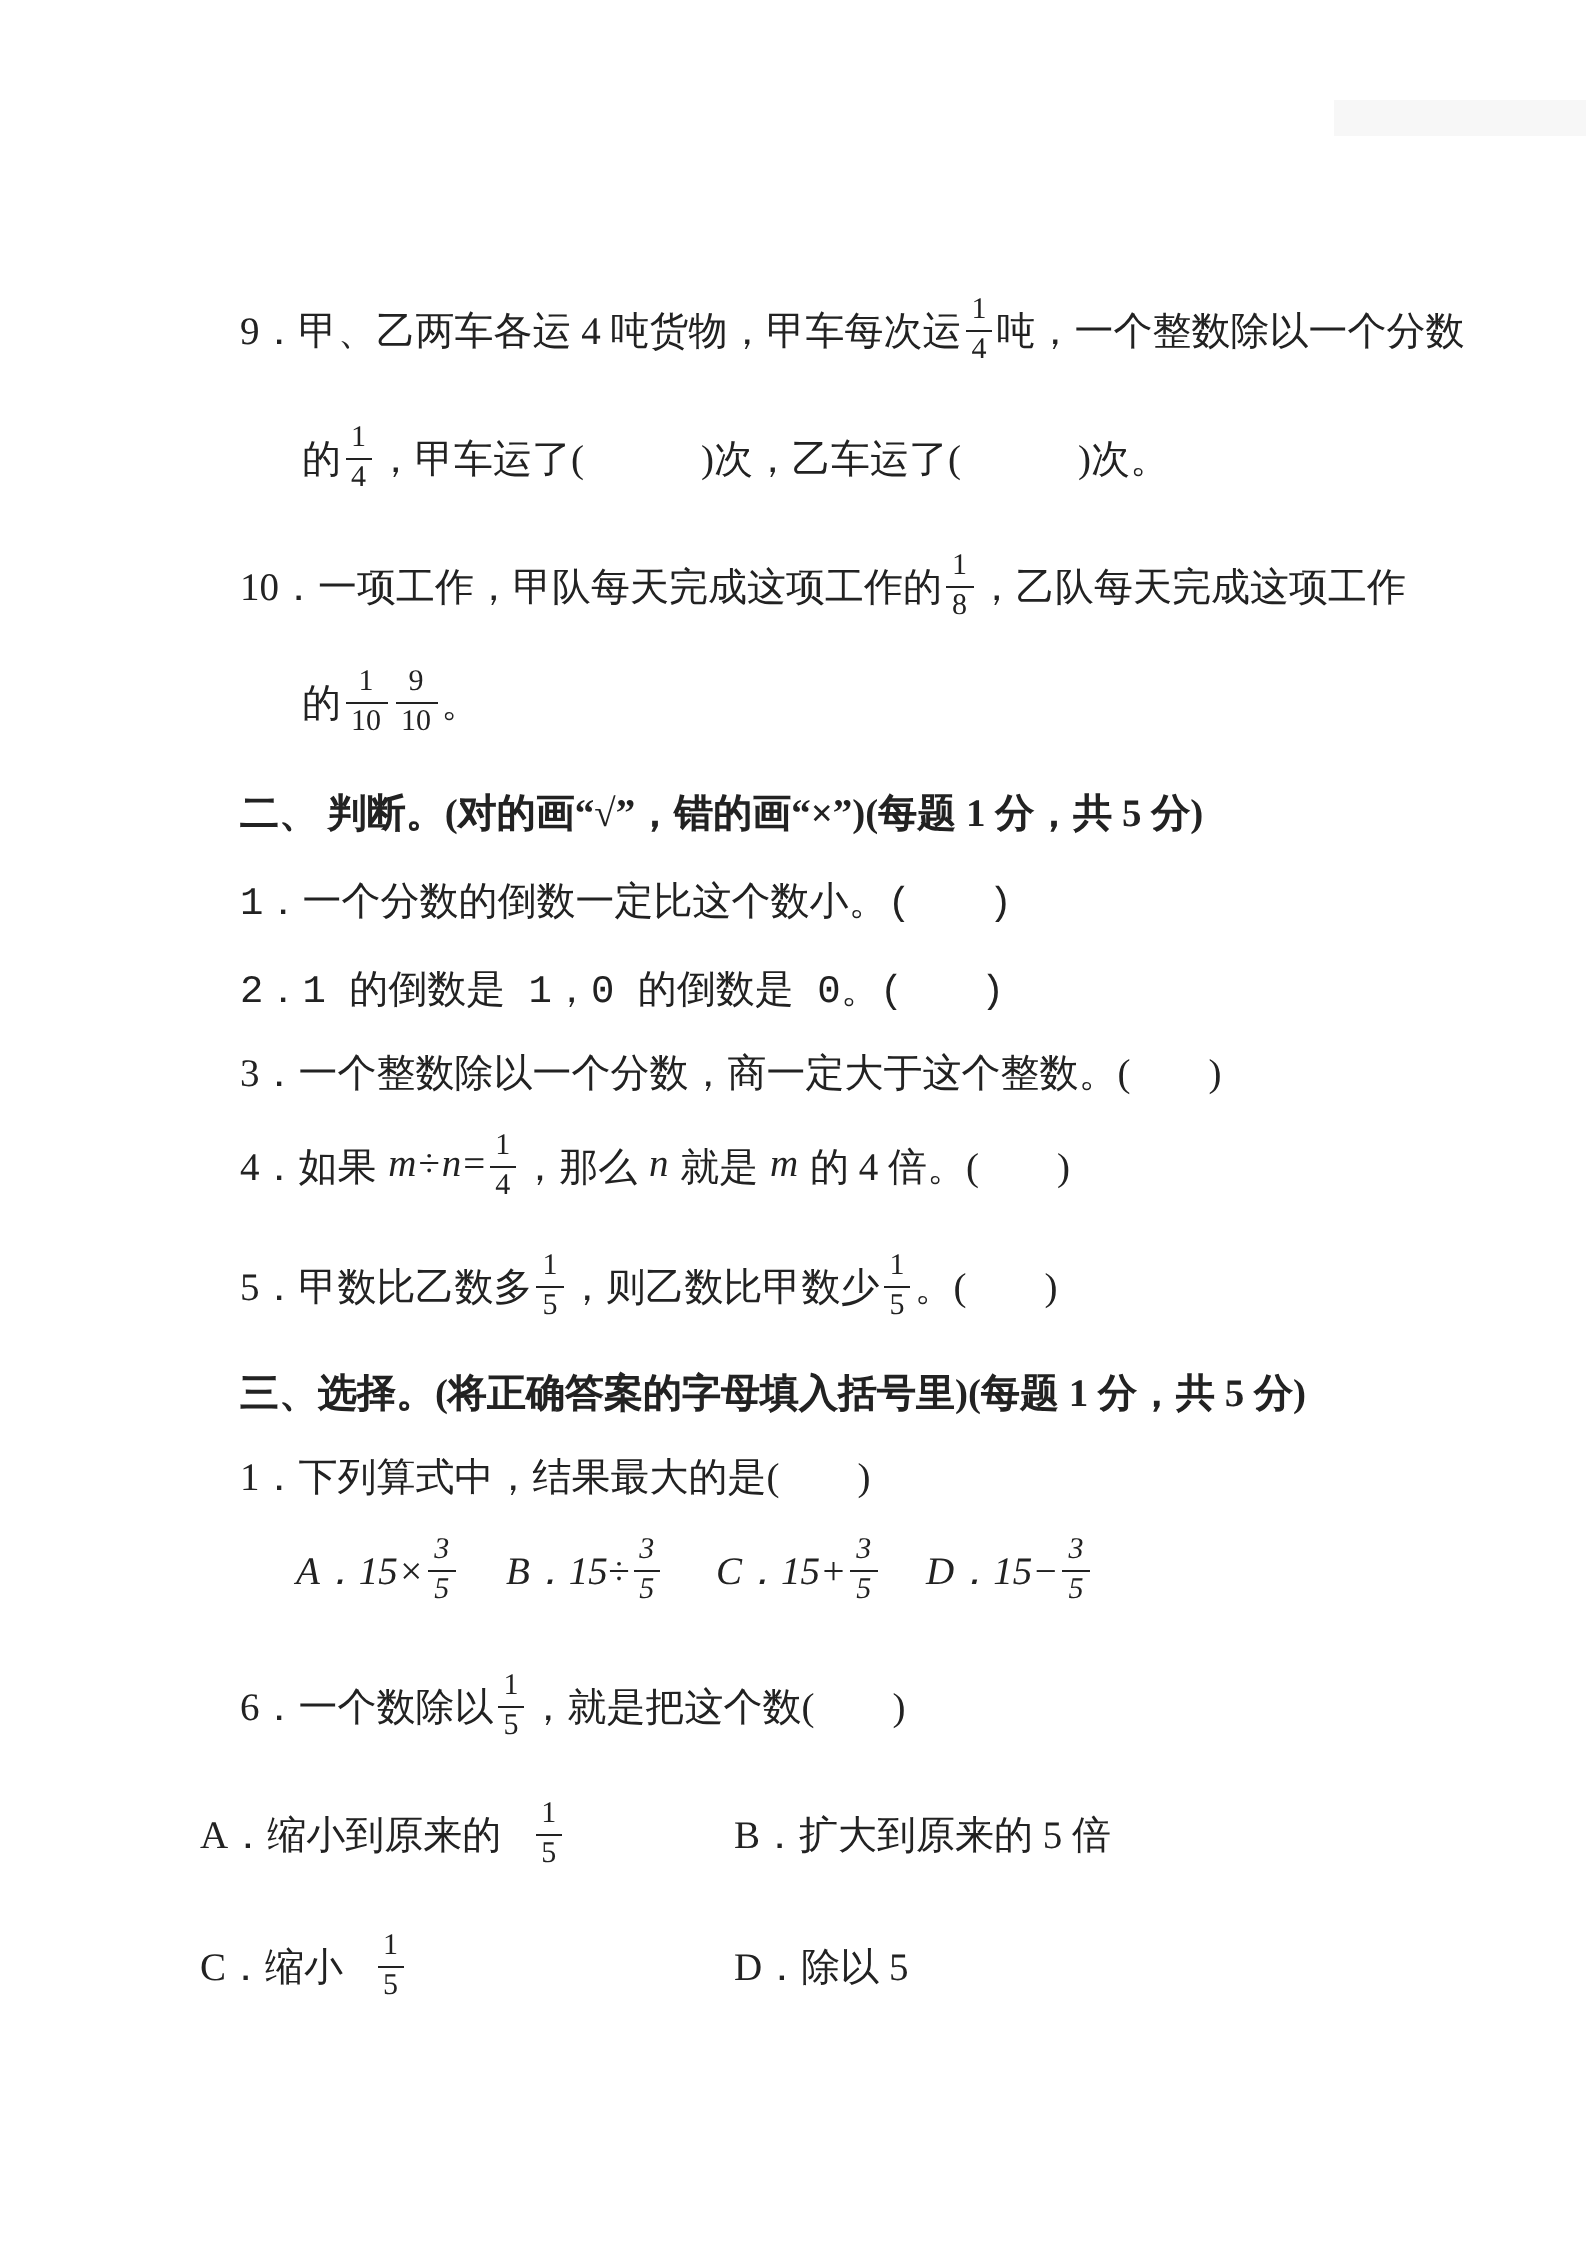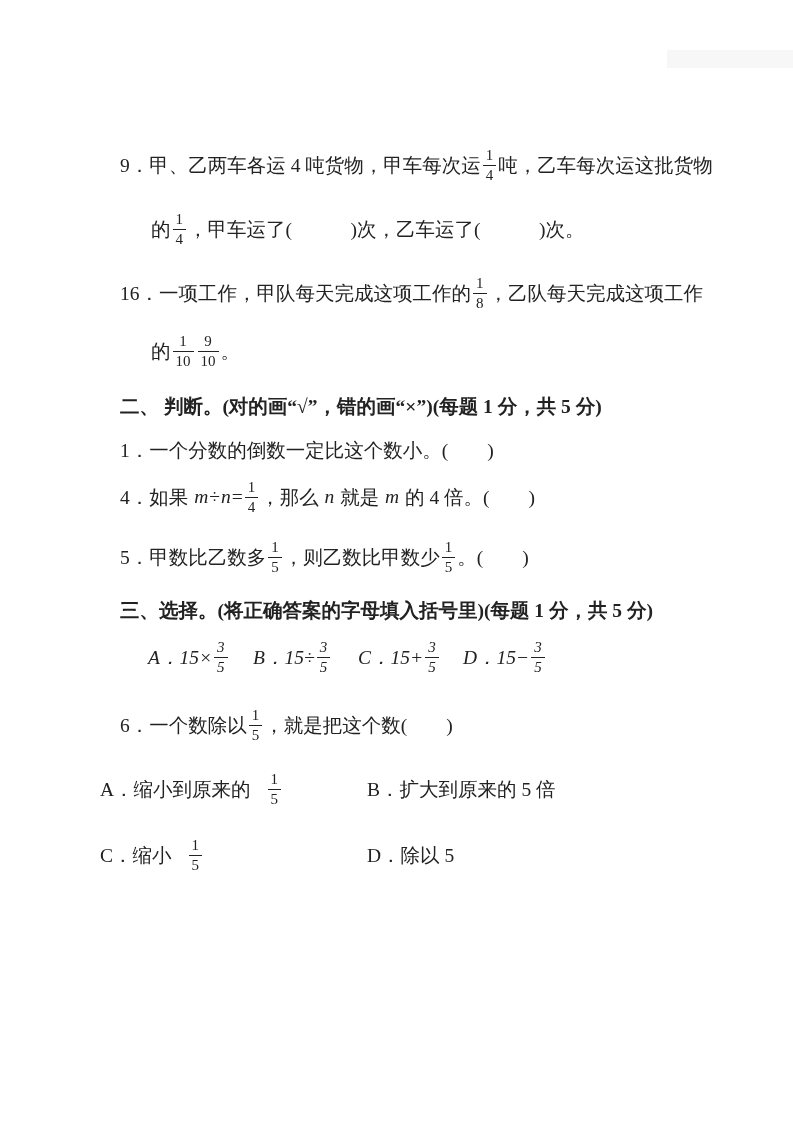--- a/index.html
+++ b/index.html
@@ -33,21 +33,21 @@
   .line.tall { height: 54px; }
   .hdr { font-weight: bold; }
   .q-indent { margin-left: 20px; }
   .cont-indent { margin-left: 51px; }
   .opts-indent { margin-left: 48px; }
   .mt4  { margin-top: 4px; }
   .mt6  { margin-top: 6px; }
   .mt10 { margin-top: 10px; }
   .mt12 { margin-top: 12px; }
   .mt14 { margin-top: 14px; font-family: Liberation Serif, serif; }
-  .mt16 { margin-top: 16px; }
+  .mt16 { margin-top: 16px; font-family: Liberation Mono, monospace; }
   .frac {
     display: inline-flex;
     flex-direction: column;
     align-items: center;
     line-height: 1;
     font-size: 15px;
     margin: 0 2px;
   }
   .frac .num { display: block; padding: 0 3px 2px; }
   .frac .den { display: block; border-top: 1.4px solid #222222; padding: 2px 3px 0; }
@@ -69,33 +69,36 @@
   i { font-style: italic; padding: 0 1px; }
 </style>
 </head>
 <body>
 
 <div class="page">
   <div class="artifact-bar"></div>
 
   <div class="content">
 
-    <div class="line tall q-indent"><span>9．甲、乙两车各运 4 吨货物，甲车每次运</span><span class="frac"><span class="num">1</span><span class="den">4</span></span><span>吨，乙车每次运这批货物</span></div>
+    <div class="line tall q-indent"><span>9．甲、乙两车各运 4 吨货物，甲车每次运</span><span class="frac"><span class="num">1</span><span class="den">4</span></span><span>吨，一个整数除以一个分数</span></div>
     <div class="line tall cont-indent mt10"><span>的</span><span class="frac"><span class="num">1</span><span class="den">4</span></span><span>，甲车运了(　　　)次，乙车运了(　　　)次。</span></div>
 
-    <div class="line tall q-indent mt10"><span>16．一项工作，甲队每天完成这项工作的</span><span class="frac"><span class="num">1</span><span class="den">8</span></span><span>，乙队每天完成这项工作</span></div>
+    <div class="line tall q-indent mt10"><span>10．一项工作，甲队每天完成这项工作的</span><span class="frac"><span class="num">1</span><span class="den">8</span></span><span>，乙队每天完成这项工作</span></div>
     <div class="line tall cont-indent mt4"><span>的</span><span class="frac"><span class="num">1</span><span class="den">10</span></span><span class="frac"><span class="num">9</span><span class="den">10</span></span><span>。</span></div>
 
     <div class="line hdr q-indent mt14">二、 判断。(对的画“√”，错的画“×”)(每题 1 分，共 5 分)</div>
     <div class="line q-indent mt16"><span>1．一个分数的倒数一定比这个数小。(　　)</span></div>
+    <div class="line q-indent mt16"><span>2．1 的倒数是 1，0 的倒数是 0。(　　)</span></div>
+    <div class="line q-indent mt14"><span>3．一个整数除以一个分数，商一定大于这个整数。(　　)</span></div>
     <div class="line tall q-indent mt6"><span>4．如果 </span><i>m</i><span>÷</span><i>n</i><span>=</span><span class="frac"><span class="num">1</span><span class="den">4</span></span><span>，那么 </span><i>n</i><span> 就是 </span><i>m</i><span> 的 4 倍。(　　)</span></div>
     <div class="line tall q-indent mt6"><span>5．甲数比乙数多</span><span class="frac"><span class="num">1</span><span class="den">5</span></span><span>，则乙数比甲数少</span><span class="frac"><span class="num">1</span><span class="den">5</span></span><span>。(　　)</span></div>
 
     <div class="line hdr q-indent mt12">三、选择。(将正确答案的字母填入括号里)(每题 1 分，共 5 分)</div>
 
+    <div class="line q-indent mt14"><span>1．下列算式中，结果最大的是(　　)</span></div>
     <div class="line tall opts-row opts-indent mt6">
       <span class="opt"><span>A．15×</span><span class="frac"><span class="num">3</span><span class="den">5</span></span></span>
       <span class="opt"><span>B．15÷</span><span class="frac"><span class="num">3</span><span class="den">5</span></span></span>
       <span class="opt"><span>C．15+</span><span class="frac"><span class="num">3</span><span class="den">5</span></span></span>
       <span class="opt"><span>D．15−</span><span class="frac"><span class="num">3</span><span class="den">5</span></span></span>
     </div>
 
     <div class="line tall q-indent mt14"><span>6．一个数除以</span><span class="frac"><span class="num">1</span><span class="den">5</span></span><span>，就是把这个数(　　)</span></div>
     <div class="opt-grid mt10">
       <div class="cell"><span>A．缩小到原来的</span><span class="frac"><span class="num">1</span><span class="den">5</span></span></div>

